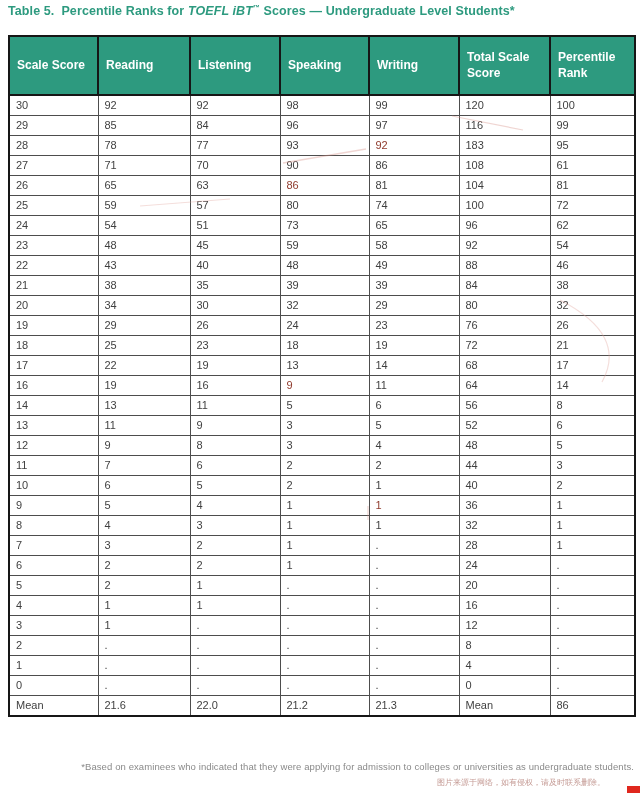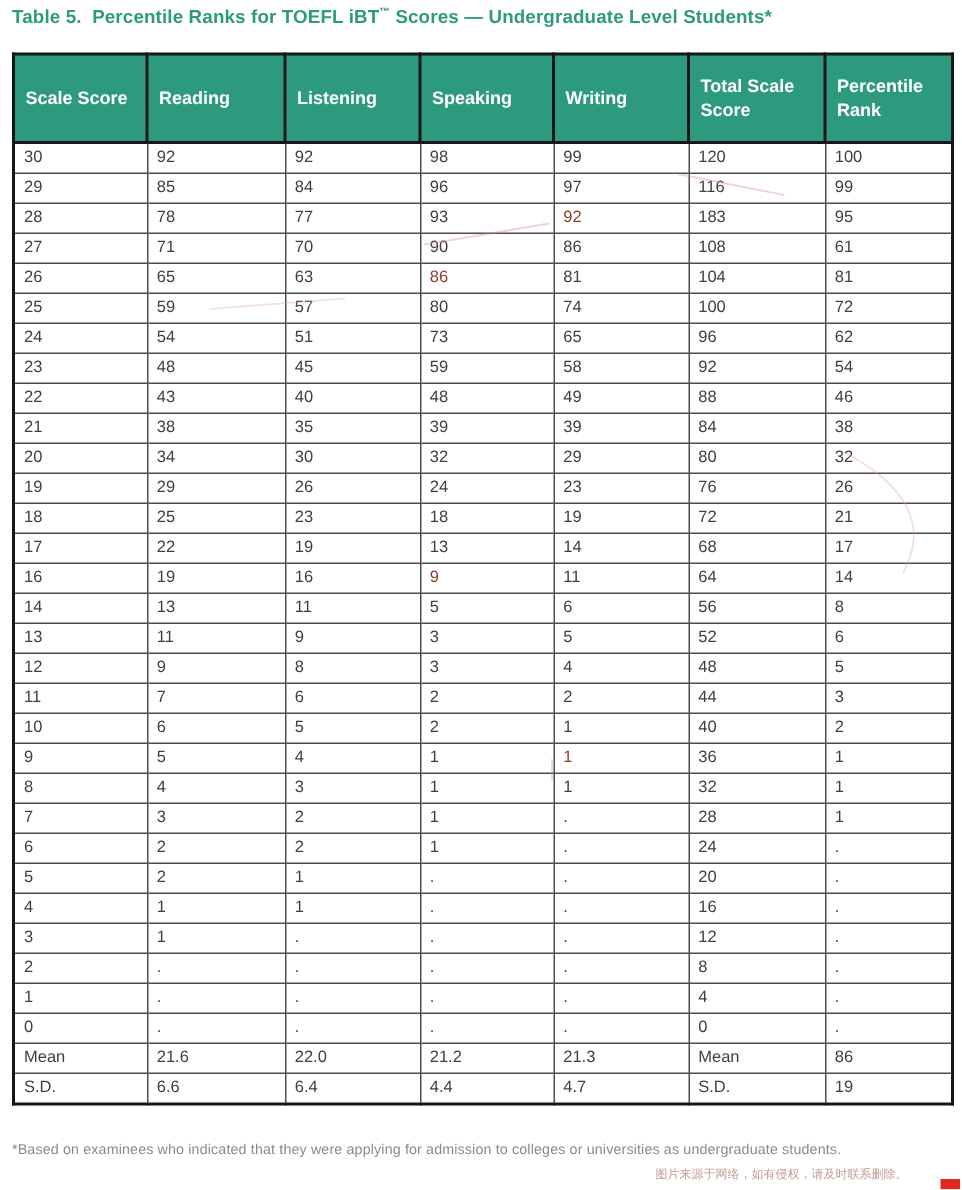--- a/index.html
+++ b/index.html
@@ -19,21 +19,21 @@
     position: absolute;
     left: 8px;
     top: 4px;
     font-size: 12.5px;
     font-weight: bold;
     color: var(--teal, #2d9a7f);
     letter-spacing: 0.1px;
     white-space: nowrap;
   }
   .title .prefix { margin-right: 7px; }
-  .title .brand { }
+  .title .brand { font-style: italic; }
   .title sup {
     font-size: 7px;
     font-style: normal;
     vertical-align: super;
     line-height: 0;
   }
   table.score-table {
     position: absolute;
     left: 8px;
     top: 35px;
@@ -70,20 +70,21 @@
     color: var(--red-ink, #8f3a2c);
   }
   .footnote {
     position: absolute;
     left: 8px;
     top: 761px;
     width: 626px;
     font-size: 9.5px;
     color: #8a8a8a;
     letter-spacing: 0.1px;
+    text-align: right;
   }
   .watermark {
     position: absolute;
     right: 36px;
     top: 777px;
     font-size: 8px;
     color: var(--wm, #c59b95);
   }
   .corner-mark {
     position: absolute;
@@ -406,29 +407,20 @@
         </tr>
         <tr>
           <td>Mean</td>
           <td>21.6</td>
           <td>22.0</td>
           <td>21.2</td>
           <td>21.3</td>
           <td>Mean</td>
           <td>86</td>
         </tr>
-        <tr>
-          <td>S.D.</td>
-          <td>6.6</td>
-          <td>6.4</td>
-          <td>4.4</td>
-          <td>4.7</td>
-          <td>S.D.</td>
-          <td>19</td>
-        </tr>
       </tbody>
   </table>
 
   <svg class="pen-overlay" viewBox="0 0 641 793">
     <path d="M283 163 L366 149" stroke="#d4897f" stroke-width="1.4" fill="none"></path>
     <path d="M452 116 L523 130" stroke="#d4897f" stroke-width="1.2" fill="none"></path>
     <path d="M560 300 Q 628 335 602 382" stroke="#e0a29a" stroke-width="1.2" fill="none"></path>
     <path d="M368 506 L368 520" stroke="#d4897f" stroke-width="1.2" fill="none"></path>
     <path d="M140 206 L230 199" stroke="#e0a29a" stroke-width="1.1" fill="none"></path>
   </svg>

